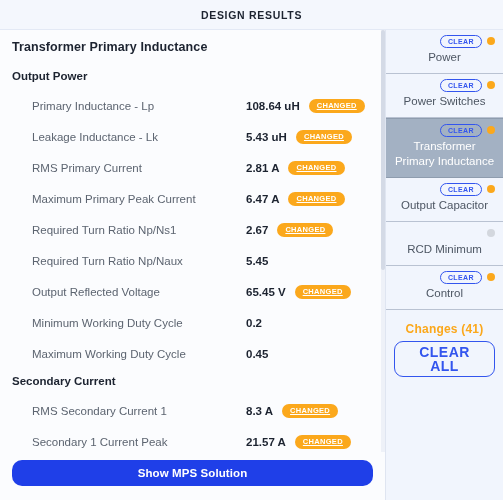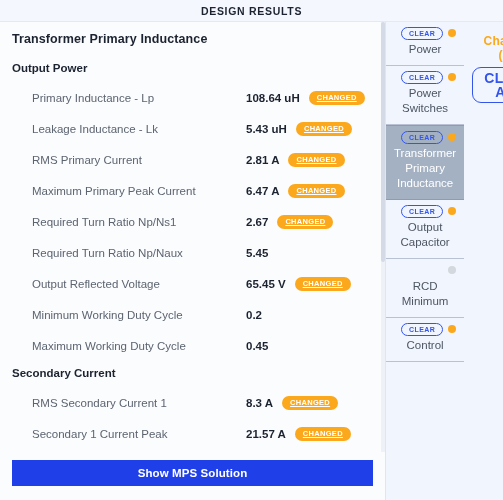--- a/index.html
+++ b/index.html
@@ -12,21 +12,21 @@
   #app {
     width: 503px; height: 500px;
     position: relative;
     background: #f4f7fd;
     display: flex;
     flex-direction: column;
   }
 
   
   .header {
-    height: 22px;
+    height: 30px;
     min-height: 22px;
     background: #f4f7fd;
     display: flex;
     align-items: center;
     justify-content: center;
     border-bottom: 1px solid #e3e9f5;
   }
   .header-title {
     font-size: 10.5px;
     font-weight: bold;
@@ -116,21 +116,21 @@
   .main-footer {
     padding: 8px 12px 14px 12px;
     background: #fbfcfe;
   }
   .primary-btn {
     width: 100%;
     height: 26px;
     background: #1f3fe8;
     color: #ffffff;
     border: none;
-    border-radius: 0;
+    border-radius: 10px;
     font-size: 11.5px;
     font-weight: bold;
     font-family: "Liberation Sans", sans-serif;
     cursor: pointer;
     letter-spacing: 0.1px;
   }
 
   
   .panel-scrollbar {
     position: absolute;
@@ -146,21 +146,21 @@
     background: #d4dae6;
     border-radius: 2px;
   }
 
   
   .sidebar {
     flex: 1;
     background: #f1f5fd;
     border-left: 1px solid #dfe5f1;
     display: flex;
-    flex-direction: row;
+    flex-direction: column;
     overflow: hidden;
   }
   .side-item {
     position: relative;
     padding: 4px 8px 8px 8px;
     border-bottom: 1px solid #b9c2d2;
     text-align: center;
     cursor: pointer;
     background: transparent;
   }

